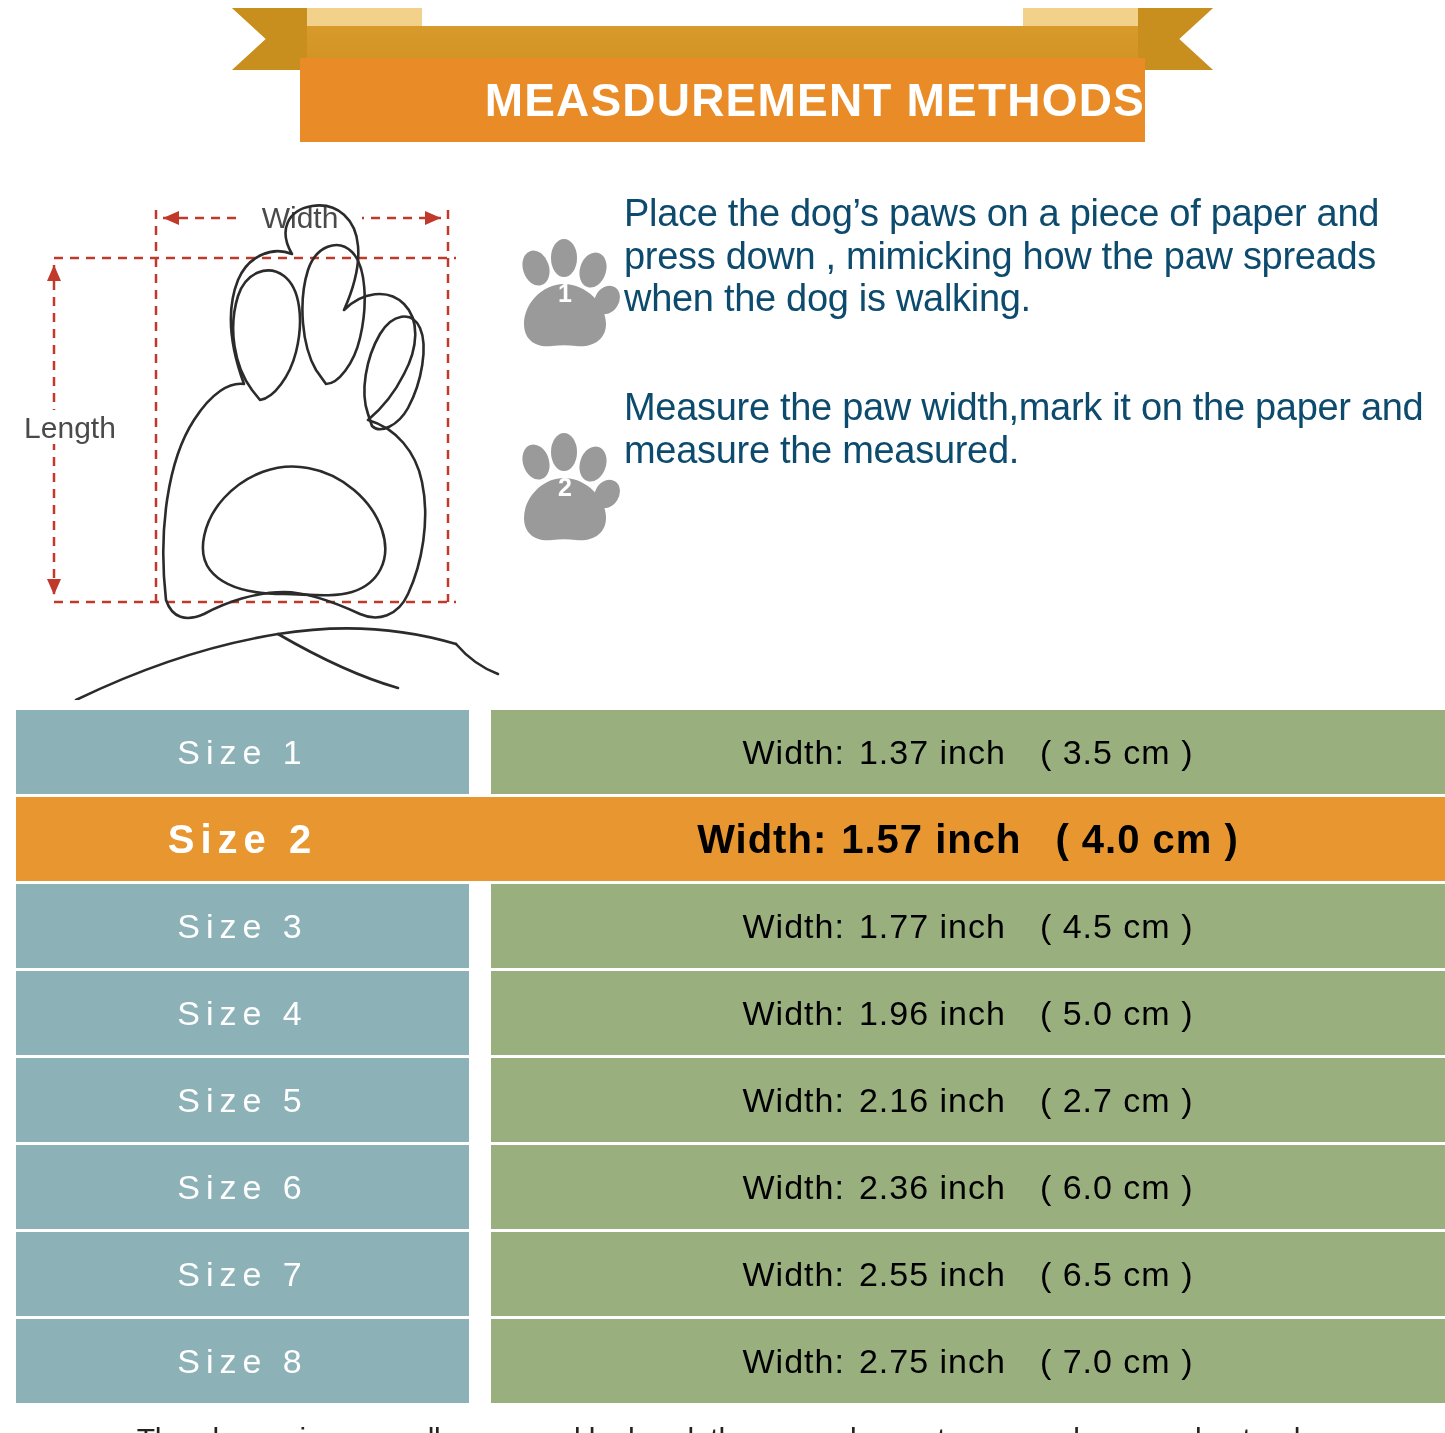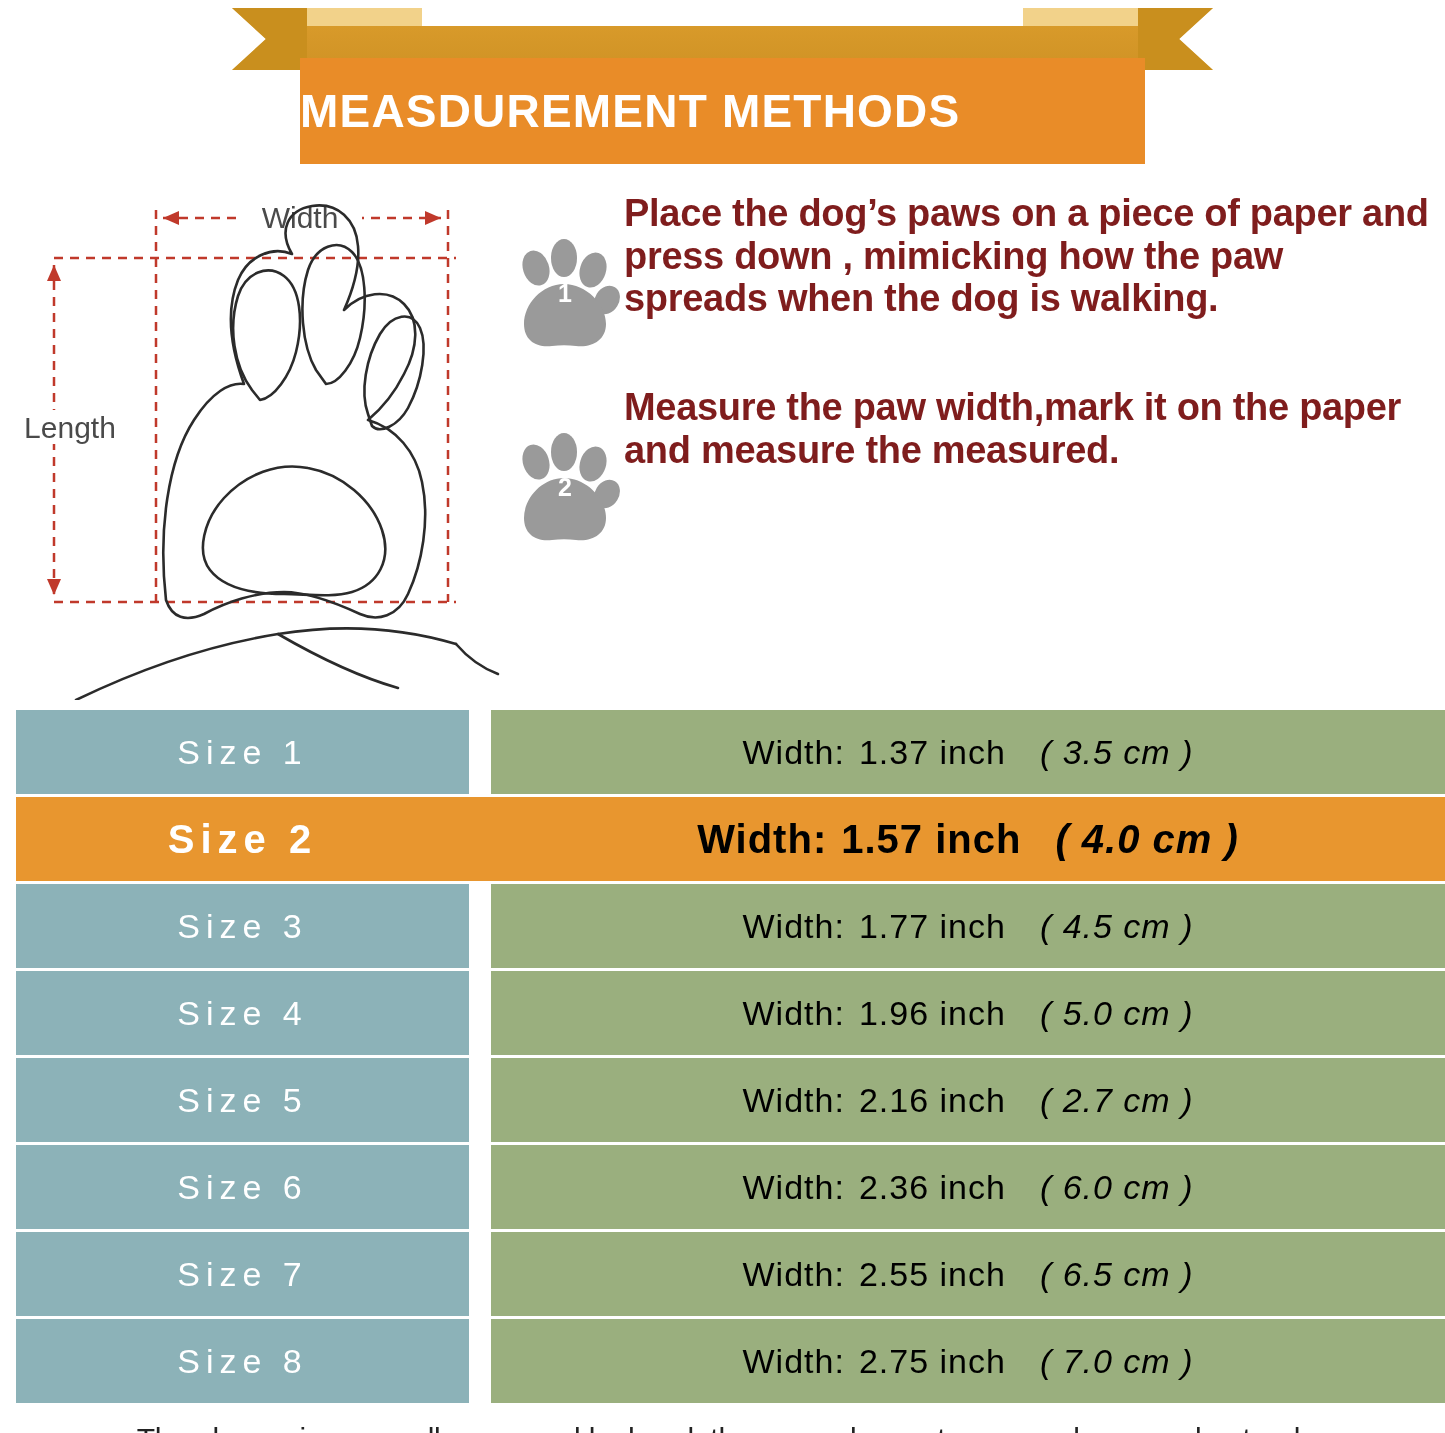--- a/index.html
+++ b/index.html
@@ -52,25 +52,25 @@
     right: 300px;
     top: 26px;
     height: 96px;
     background: linear-gradient(180deg, #d89a2a 0%, #c5891f 100%);
   }
   .banner-orange {
     position: absolute;
     left: 300px;
     right: 300px;
     top: 58px;
-    height: 106px;
+    height: 84px;
     background: #e98c28;
     display: flex;
     align-items: center;
-    justify-content: flex-start;
+    justify-content: flex-end;
   }
   .banner-title {
     color: #ffffff;
     font-size: 46px;
     font-weight: bold;
     letter-spacing: 1.2px;
     text-align: center;
     white-space: nowrap;
   }
 
@@ -109,23 +109,23 @@
     width: 118px;
     text-align: center;
     color: #ffffff;
     font-size: 25px;
     font-weight: bold;
     line-height: 118px;
   }
   .step-text {
     flex: 1;
     font-size: 38px;
-    font-weight: bold;
+    font-weight: normal;
     line-height: 1.12;
-    color: #7f1d1d;
+    color: #0c4a6e;
     letter-spacing: -0.3px;
   }
 
   .table-wrap {
     padding: 0;
   }
   .row {
     display: flex;
     height: 84px;
     margin-bottom: 3px;
@@ -156,21 +156,21 @@
   }
   .row.highlight .cell-size,
   .row.highlight .cell-width {
     background: #e8962f;
     font-weight: bold;
     font-size: 40px;
   }
   .row.highlight .cell-spacer { background: #e8962f; }
   .cell-width .label { letter-spacing: 1px; }
   .cell-width .val { margin-left: 14px; letter-spacing: 1px; }
-  .cell-width .metric { margin-left: 34px; letter-spacing: 1px; font-style: italic; }
+  .cell-width .metric { margin-left: 34px; letter-spacing: 1px; }
 
   .footnote {
     padding: 16px 10px 0 10px;
     font-size: 30px;
     color: #222222;
     text-align: center;
     letter-spacing: -0.2px;
   }
 </style>
 </head>

